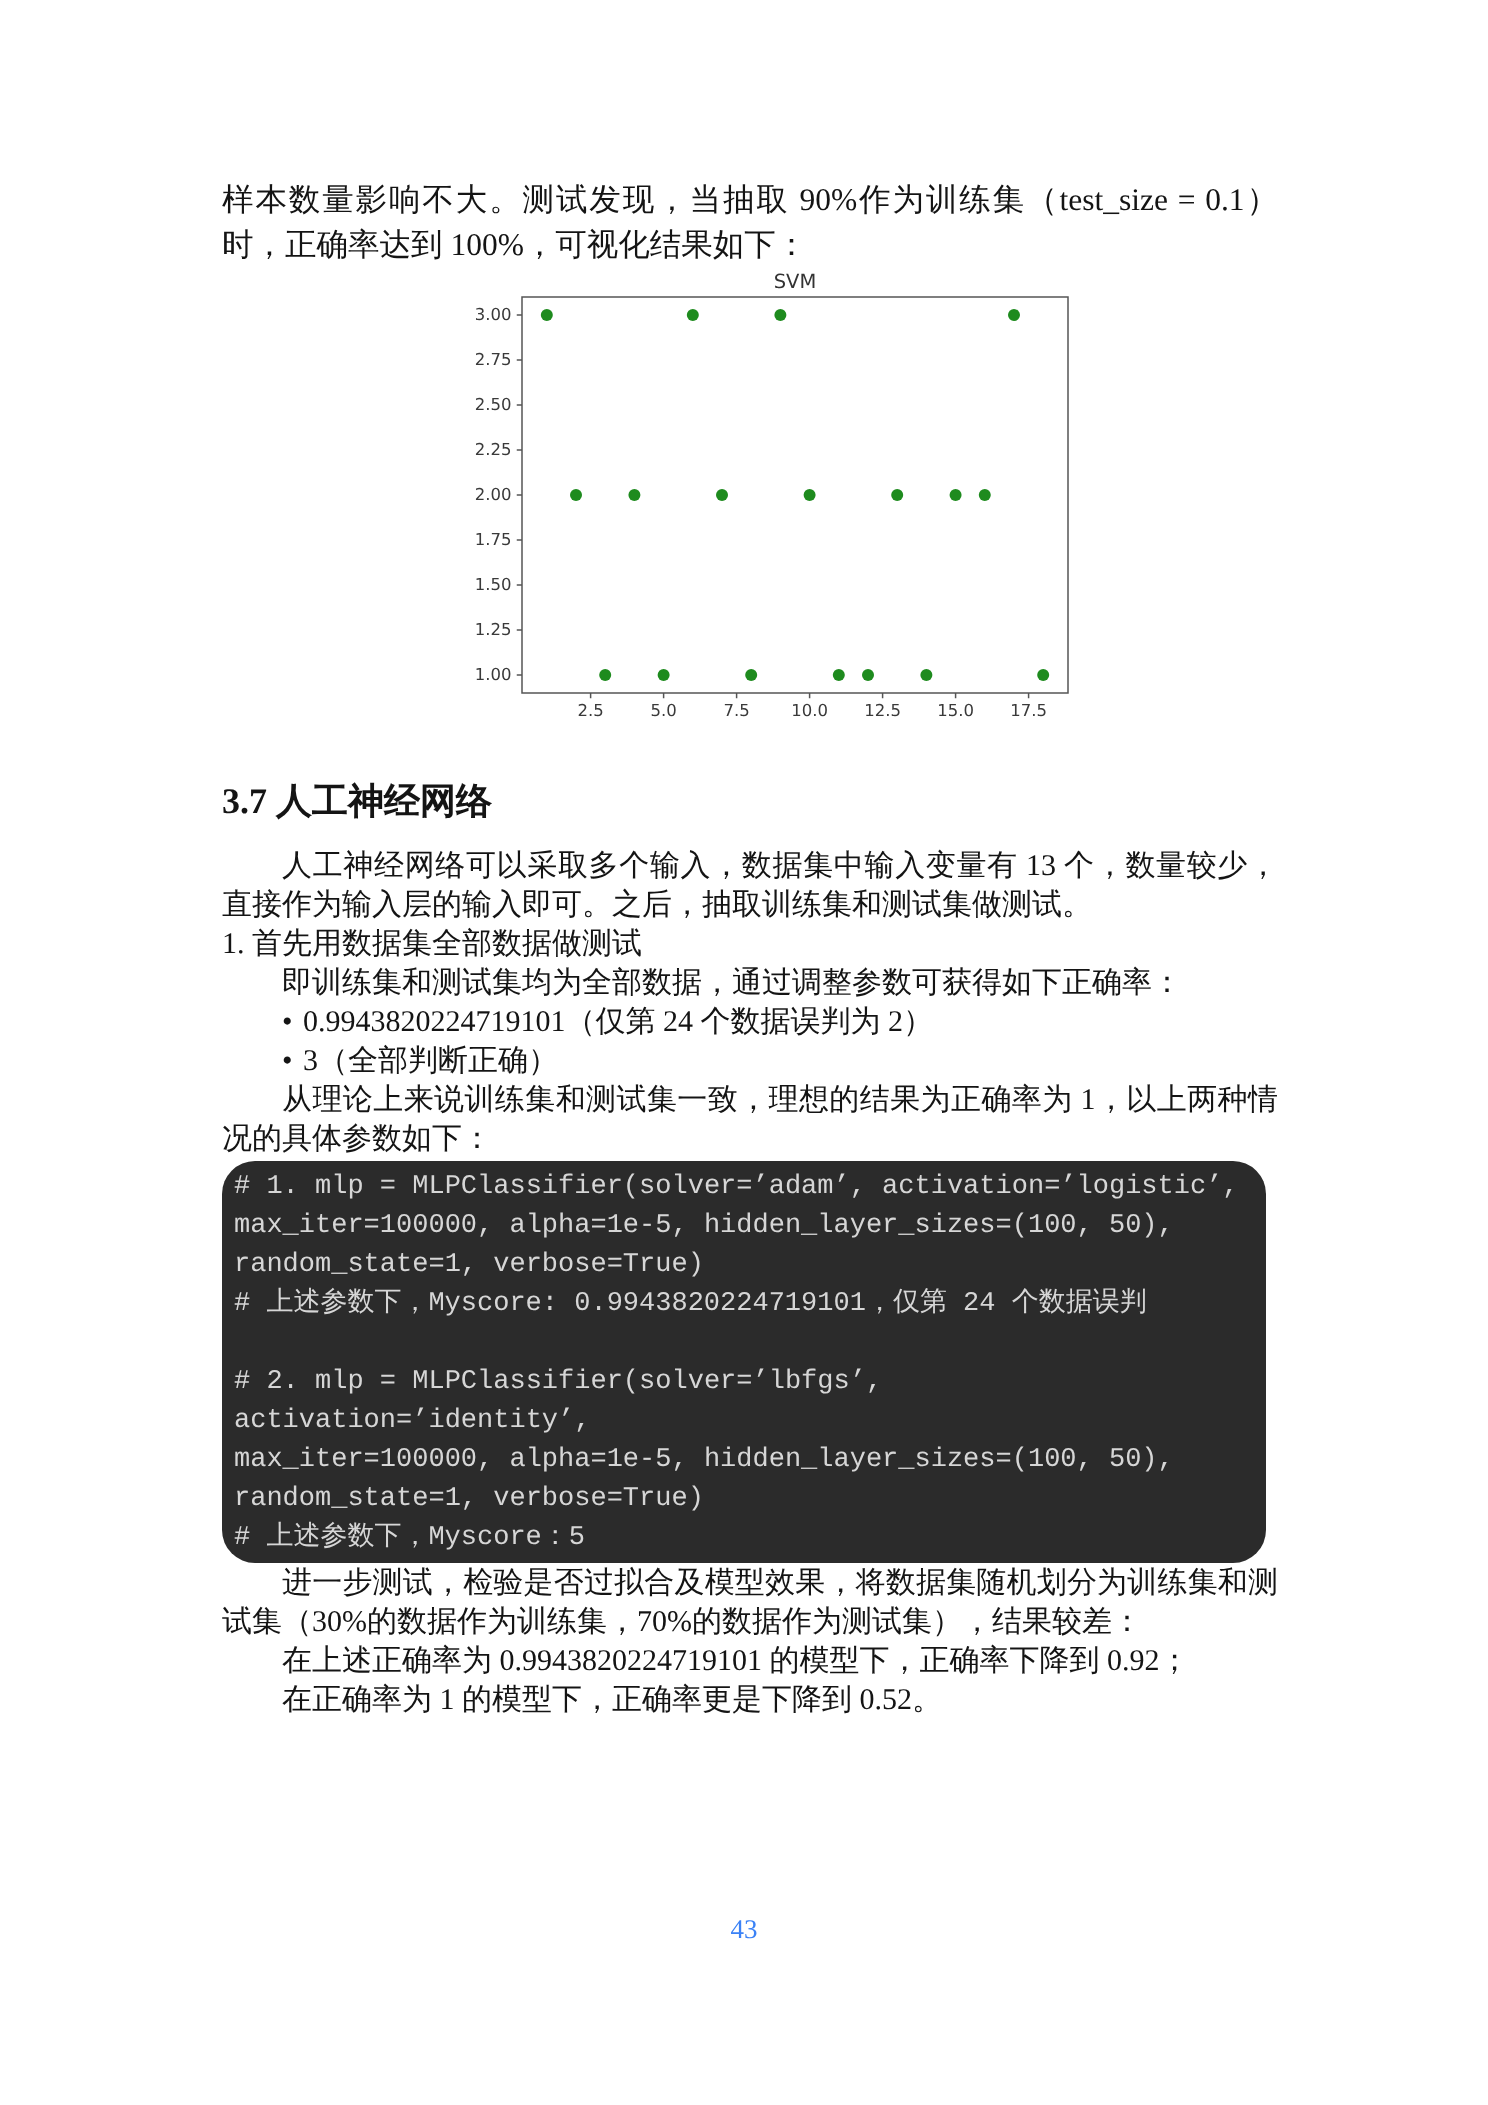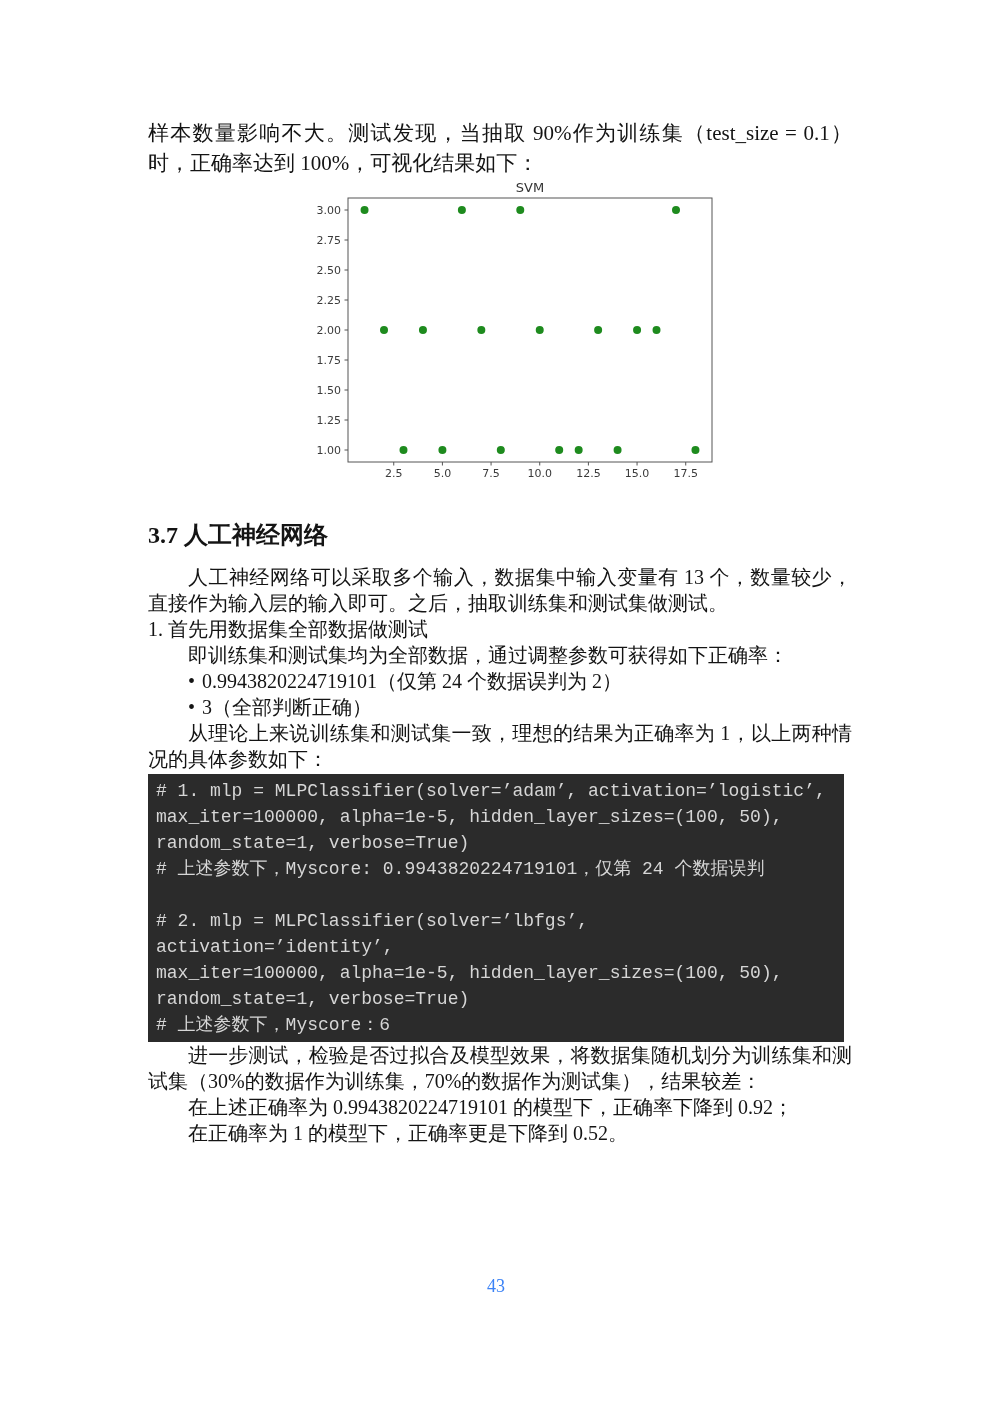--- a/index.html
+++ b/index.html
@@ -40,20 +40,21 @@
   .code-block {
     margin: 2px 0 0 0;
     width: 696px;
     box-sizing: border-box;
     background: #2b2b2b;
     color: #d6d6d6;
     padding: 4px 8px 4px 8px;
     font-family: "Liberation Mono", "DejaVu Sans Mono", monospace;
     font-size: 18px;
     line-height: 26px;
+    border-radius: 22px;
   }
   .code-line { min-height: 26px; white-space: pre-wrap; }
   .page-number {
     position: absolute;
     left: 0; right: 0;
     top: 1276px;
     text-align: center;
     font-size: 18px;
     color: #3b82f6;
   }
@@ -139,21 +140,21 @@
 
   <div class="code-block">
     <div class="code-line"># 1. mlp = MLPClassifier(solver=’adam’, activation=’logistic’,</div>
     <div class="code-line">max_iter=100000, alpha=1e-5, hidden_layer_sizes=(100, 50),</div>
     <div class="code-line">random_state=1, verbose=True)</div>
     <div class="code-line"># 上述参数下，Myscore: 0.9943820224719101，仅第 24 个数据误判</div>
     <div class="code-line"></div>
     <div class="code-line"># 2. mlp = MLPClassifier(solver=’lbfgs’, activation=’identity’,</div>
     <div class="code-line">max_iter=100000, alpha=1e-5, hidden_layer_sizes=(100, 50),</div>
     <div class="code-line">random_state=1, verbose=True)</div>
-    <div class="code-line"># 上述参数下，Myscore：6</div>
+    <div class="code-line"># 上述参数下，Myscore：5</div>
   </div>
 
   <p class="body-text indent">进一步测试，检验是否过拟合及模型效果，将数据集随机划分为训练集和测试集（30%的数据作为训练集，70%的数据作为测试集），结果较差：</p>
   <p class="body-text indent">在上述正确率为 0.9943820224719101 的模型下，正确率下降到 0.92；</p>
   <p class="body-text indent">在正确率为 1 的模型下，正确率更是下降到 0.52。</p>
 
   <div class="page-number">43</div>
 
 </div>
 

